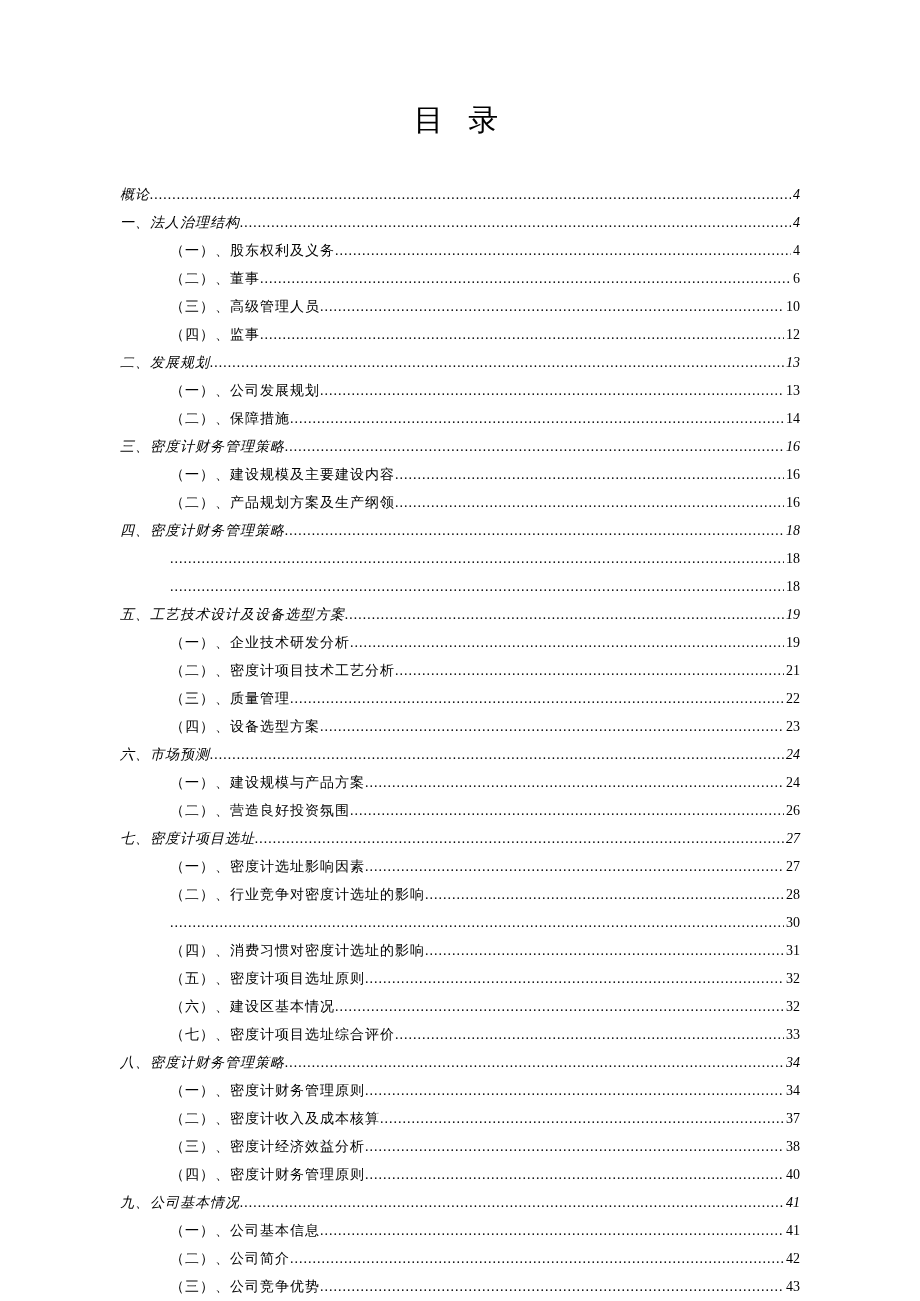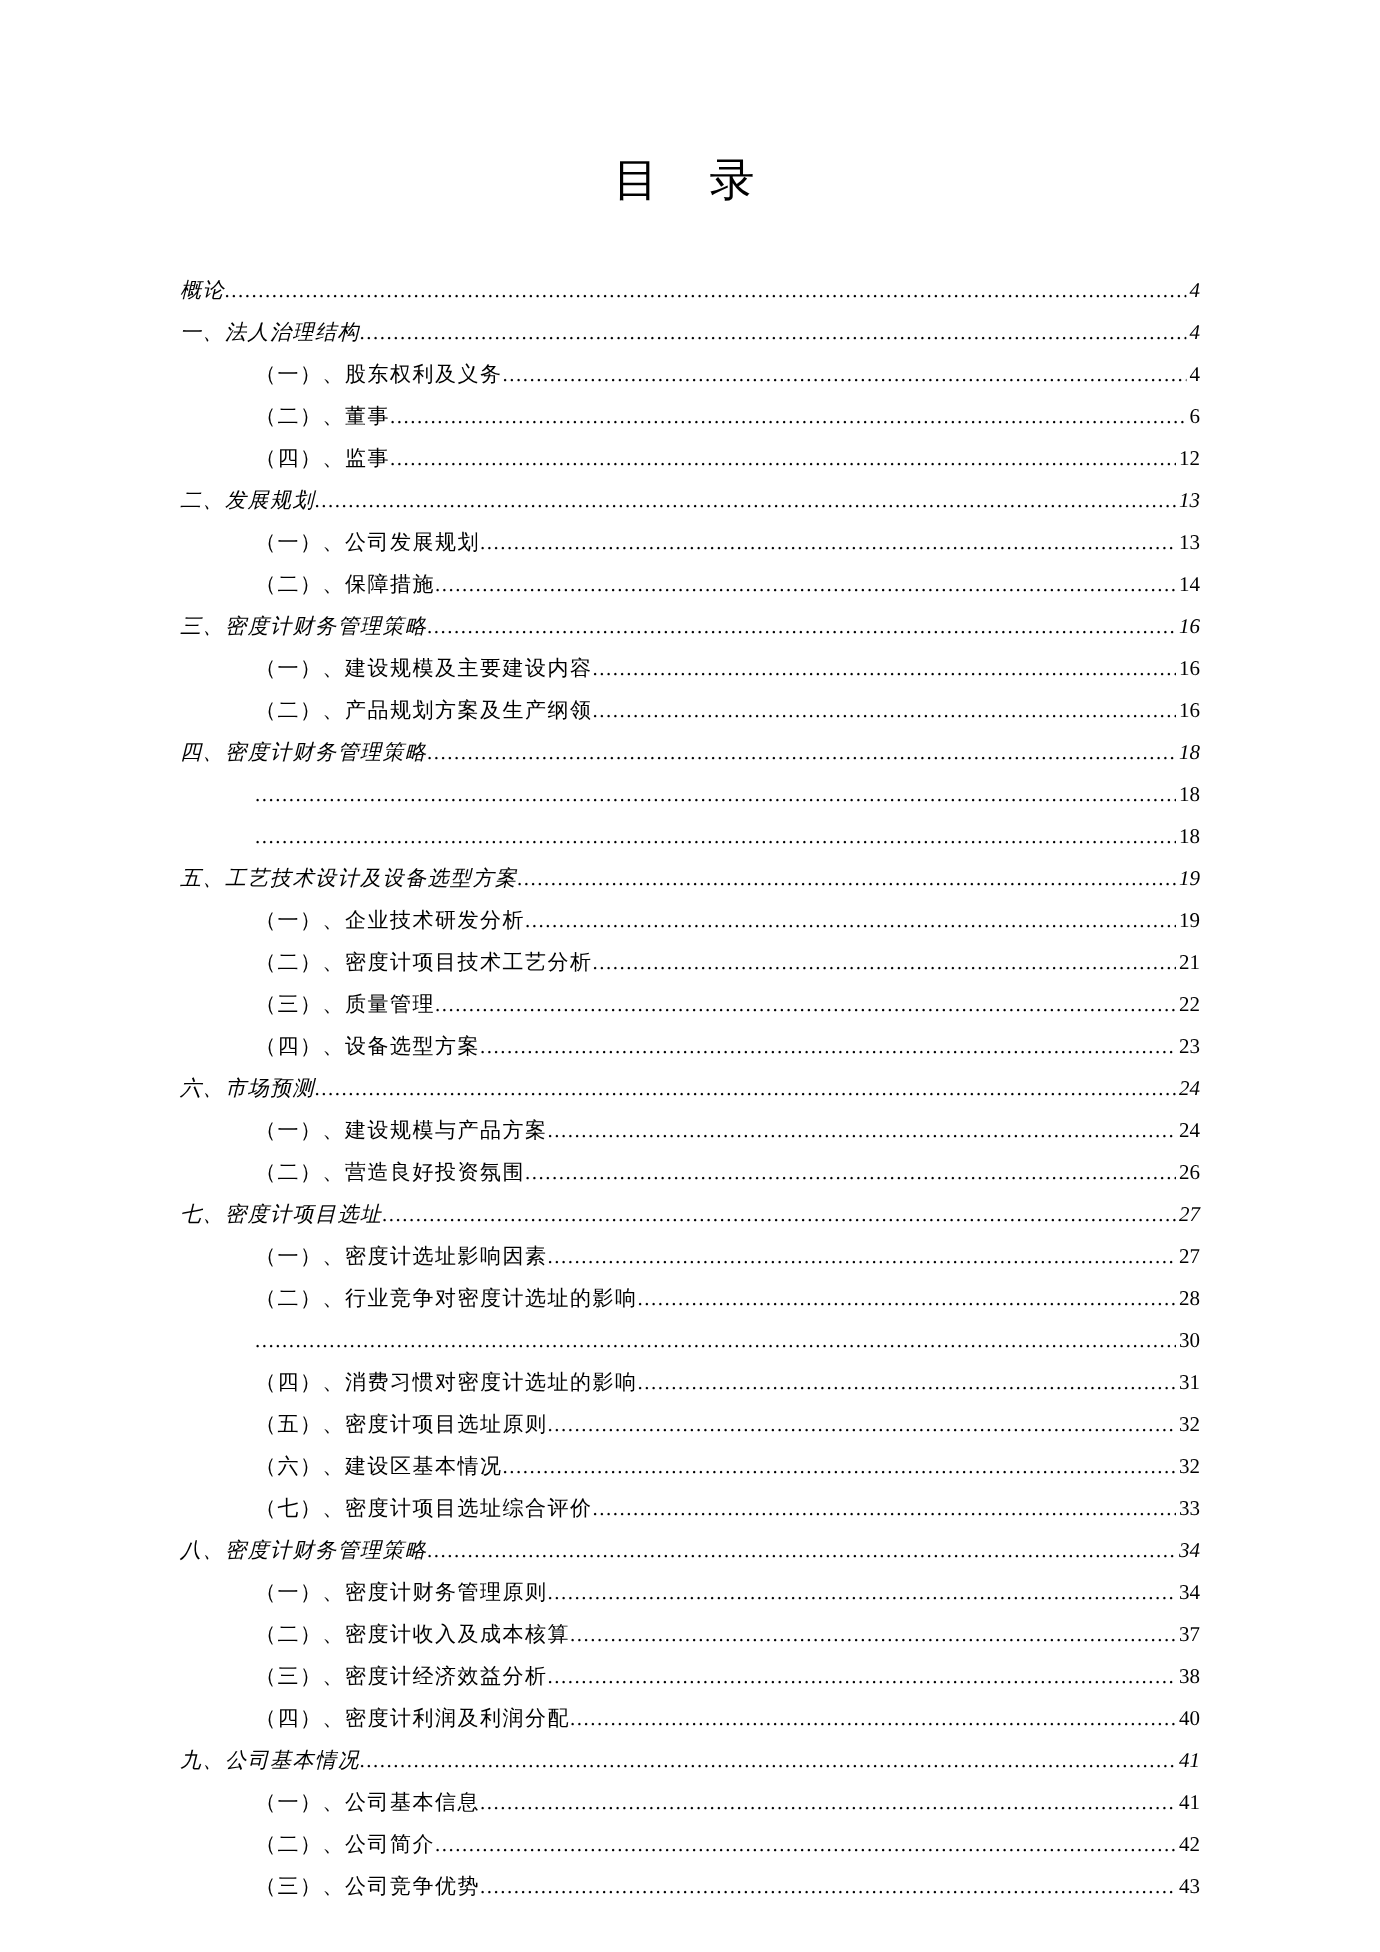--- a/index.html
+++ b/index.html
@@ -13,21 +13,21 @@
   .page {
     padding: 100px 120px 60px 120px;
     box-sizing: border-box;
     width: 920px;
   }
   .title {
     text-align: center;
     font-size: 30px;
     letter-spacing: 8px;
     margin-bottom: 40px;
-    font-family: Liberation Mono, monospace;
+    font-family: Liberation Sans, sans-serif;
   }
   .toc-line {
     display: flex;
     align-items: baseline;
     font-size: 14px;
     line-height: 2.0;
     white-space: nowrap;
   }
   .toc-line .label {
     flex: 0 0 auto;
@@ -69,20 +69,25 @@
         <span class="label">（一）、股东权利及义务</span>
         <span class="leader"></span>
         <span class="pnum">4</span>
       </div>
       <div class="toc-line lvl1">
         <span class="label">（二）、董事</span>
         <span class="leader"></span>
         <span class="pnum">6</span>
       </div>
       <div class="toc-line lvl1">
+        <span class="label">（三）、高级管理人员</span>
+        <span class="leader"></span>
+        <span class="pnum">10</span>
+      </div>
+      <div class="toc-line lvl1">
         <span class="label">（四）、监事</span>
         <span class="leader"></span>
         <span class="pnum">12</span>
       </div>
       <div class="toc-line lvl0">
         <span class="label">二、发展规划</span>
         <span class="leader"></span>
         <span class="pnum">13</span>
       </div>
       <div class="toc-line lvl1">
@@ -216,21 +221,21 @@
         <span class="label">（二）、密度计收入及成本核算</span>
         <span class="leader"></span>
         <span class="pnum">37</span>
       </div>
       <div class="toc-line lvl1">
         <span class="label">（三）、密度计经济效益分析</span>
         <span class="leader"></span>
         <span class="pnum">38</span>
       </div>
       <div class="toc-line lvl1">
-        <span class="label">（四）、密度计利润及利润分配</span>
+        <span class="label">（四）、密度计财务管理原则</span>
         <span class="leader"></span>
         <span class="pnum">40</span>
       </div>
       <div class="toc-line lvl0">
         <span class="label">九、公司基本情况</span>
         <span class="leader"></span>
         <span class="pnum">41</span>
       </div>
       <div class="toc-line lvl1">
         <span class="label">（一）、公司基本信息</span>

